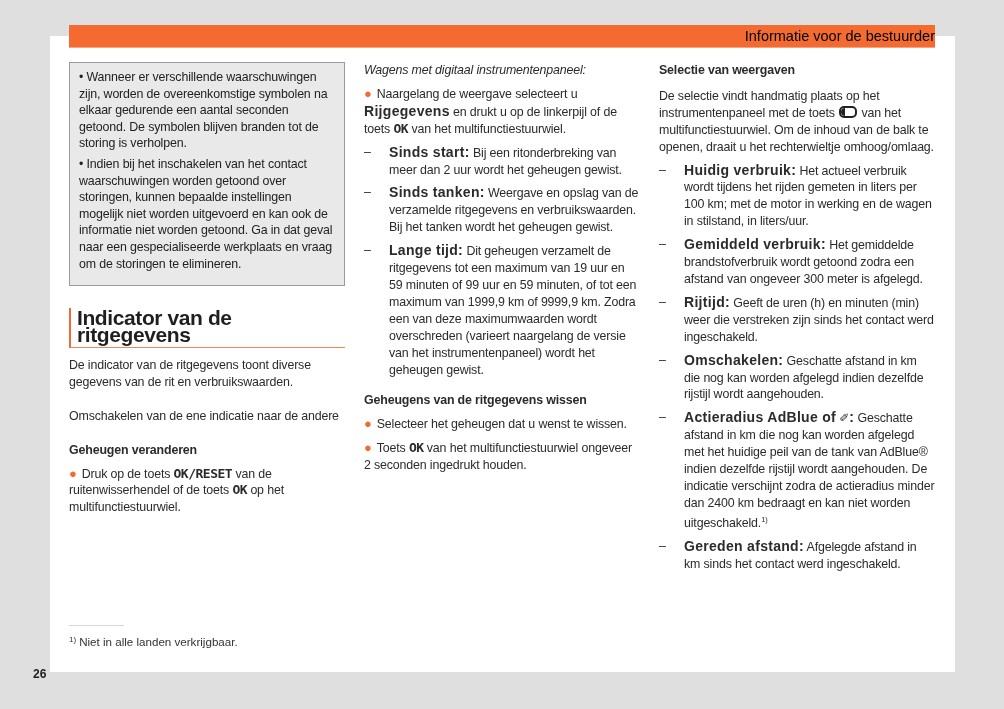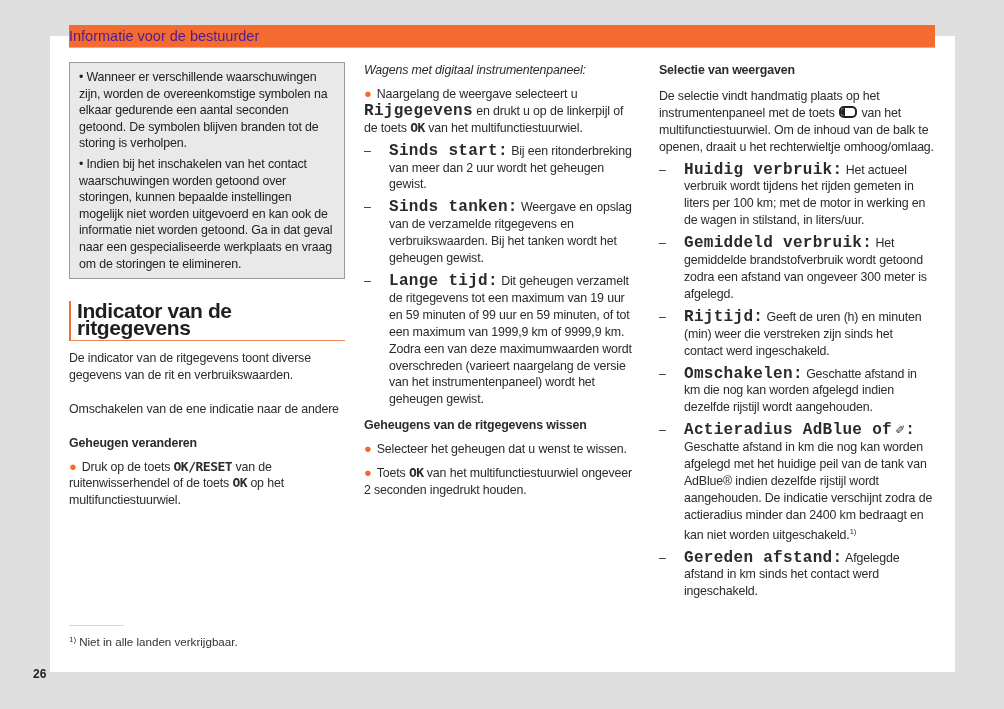--- a/index.html
+++ b/index.html
@@ -3,45 +3,45 @@
 <meta charset="utf-8">
 <style>
   html, body { margin:0; padding:0; }
   body {
     width:1004px; height:709px; background:#dfdfdf; position:relative; overflow:hidden;
     font-family:"Liberation Sans", sans-serif; color:#2b2b2b;
   }
   .page { position:absolute; left:50px; top:36px; width:905px; height:636px; background:#ffffff; }
   .header-bar {
     position:absolute; left:69px; top:25px; width:866px; height:22px; background:#f36b30;
-    color:#4c1d95; font-size:14.5px; text-align:left; line-height:22px;
+    color:#000000; font-size:14.5px; text-align:right; line-height:22px;
     border-bottom:1px solid #f7a27c;
   }
   .col { position:absolute; font-size:12.4px; line-height:16.9px; letter-spacing:-0.15px; }
   .col1 { left:69px; top:62px; width:276px; }
   .col2 { left:364px; top:62px; width:276px; }
   .col3 { left:659px; top:62px; width:276px; }
   .notebox {
     background:#e9e9e9; border:1px solid #9a9a9a; padding:6px 8px 5px 9px;
     font-size:12.4px; line-height:16.6px; color:#222;
   }
   .notebox p { margin:0 0 4px 0; }
-  .notebox p:last-child { margin-bottom:1px; }
+  .notebox p:last-child { margin-bottom:8px; }
   .h-section {
     margin-top:22px; border-left:2px solid #f36b30; border-bottom:1px solid #e98a57;
     padding:2px 0 3px 6px; font-size:21px; font-weight:bold; color:#1f1f1f; letter-spacing:-0.4px;
   }
   p { margin:0; }
   .para { margin-top:9px; }
   .subhead { margin-top:17px; }
   .subhead-b { margin-top:17px; font-weight:bold; }
   .italic { font-style:italic; }
   .bullet-line { margin-top:7px; }
   .dot { color:#f36b30; font-size:13px; margin-right:5px; }
-  .mono { font-family:Liberation Mono, monospace; font-weight:bold; font-size:16px; letter-spacing:0.3px; }
+  .mono { font-family:Liberation Sans, sans-serif; font-weight:bold; font-size:14px; letter-spacing:0.3px; }
   .ok { font-family:"DejaVu Sans Mono", monospace; font-weight:bold; font-size:13px; letter-spacing:-0.5px; }
   .dash-item { display:flex; margin-top:6px; }
   .dash { width:25px; flex:none; }
   .dash-body { flex:1; }
   .pageref { font-weight:bold; }
   .footnote-rule { position:absolute; left:69px; top:625px; width:55px; border-top:1px solid #d6d6d6; }
   .footnote { position:absolute; left:69px; top:635px; font-size:11.6px; color:#333; }
   .footnote sup { font-size:8px; vertical-align:4px; margin-right:3px; }
   .page-number { position:absolute; left:33px; top:667px; font-size:12px; font-weight:bold; color:#222; }
   .key-icon {
@@ -90,21 +90,21 @@
     <span class="dash-body"><span class="mono">Sinds start:</span> <span>Bij een ritonderbreking van meer dan 2 uur wordt het geheugen gewist.</span></span>
   </div>
   <div class="dash-item">
     <span class="dash">–</span>
     <span class="dash-body"><span class="mono">Sinds tanken:</span> <span>Weergave en opslag van de verzamelde ritgegevens en verbruikswaarden. Bij het tanken wordt het geheugen gewist.</span></span>
   </div>
   <div class="dash-item">
     <span class="dash">–</span>
     <span class="dash-body"><span class="mono">Lange tijd:</span> <span>Dit geheugen verzamelt de ritgegevens tot een maximum van 19 uur en 59 minuten of 99 uur en 59 minuten, of tot een maximum van 1999,9 km of 9999,9 km. Zodra een van deze maximumwaarden wordt overschreden (varieert naargelang de versie van het instrumentenpaneel) wordt het geheugen gewist.</span></span>
   </div>
-  <p class="subhead-b" style="margin-top:9px">Geheugens van de ritgegevens wissen</p>
+  <p class="subhead-b" style="margin-top:14px">Geheugens van de ritgegevens wissen</p>
   <p class="bullet-line">
     <span class="dot">●</span><span>Selecteer het geheugen dat u wenst te wissen.</span>
   </p>
   <p class="bullet-line">
     <span class="dot">●</span><span>Toets</span>
     <span class="ok">OK</span>
     <span>van het multifunctiestuurwiel ongeveer 2 seconden ingedrukt houden.</span>
   </p>
 </div>
 

